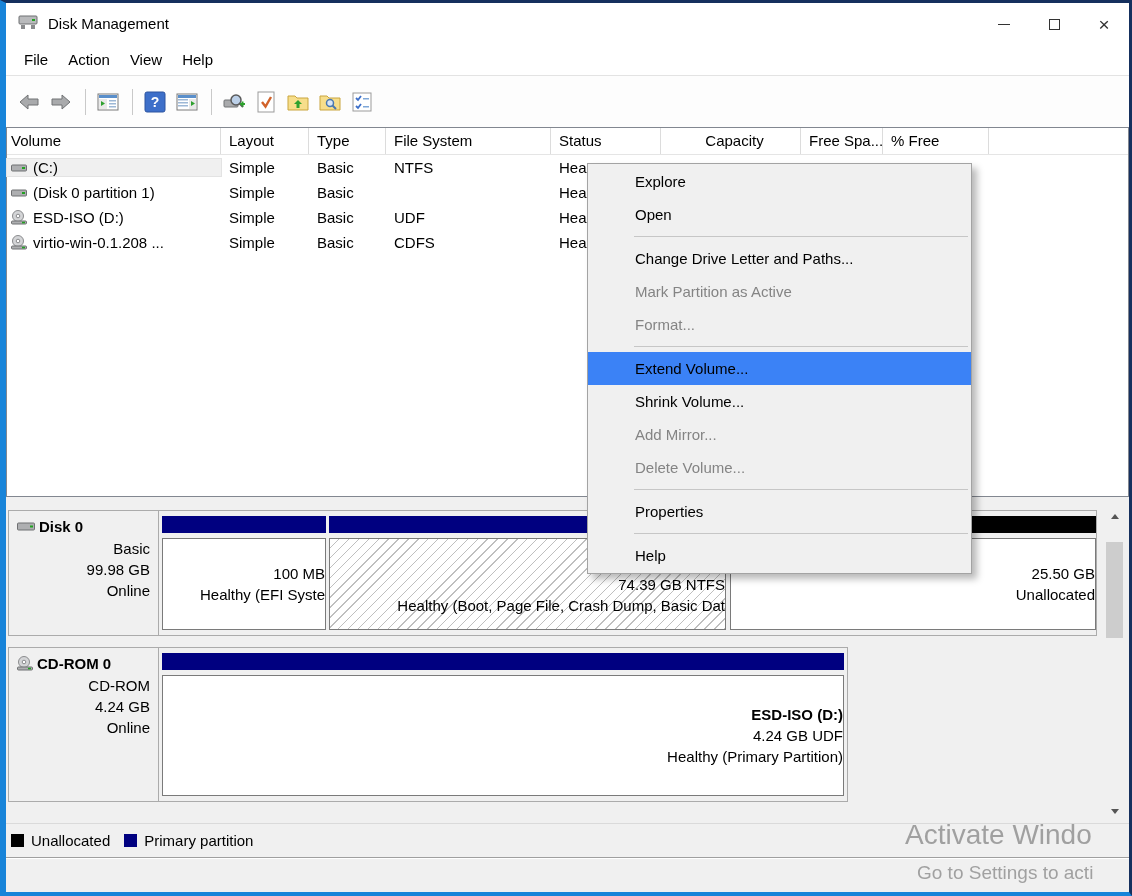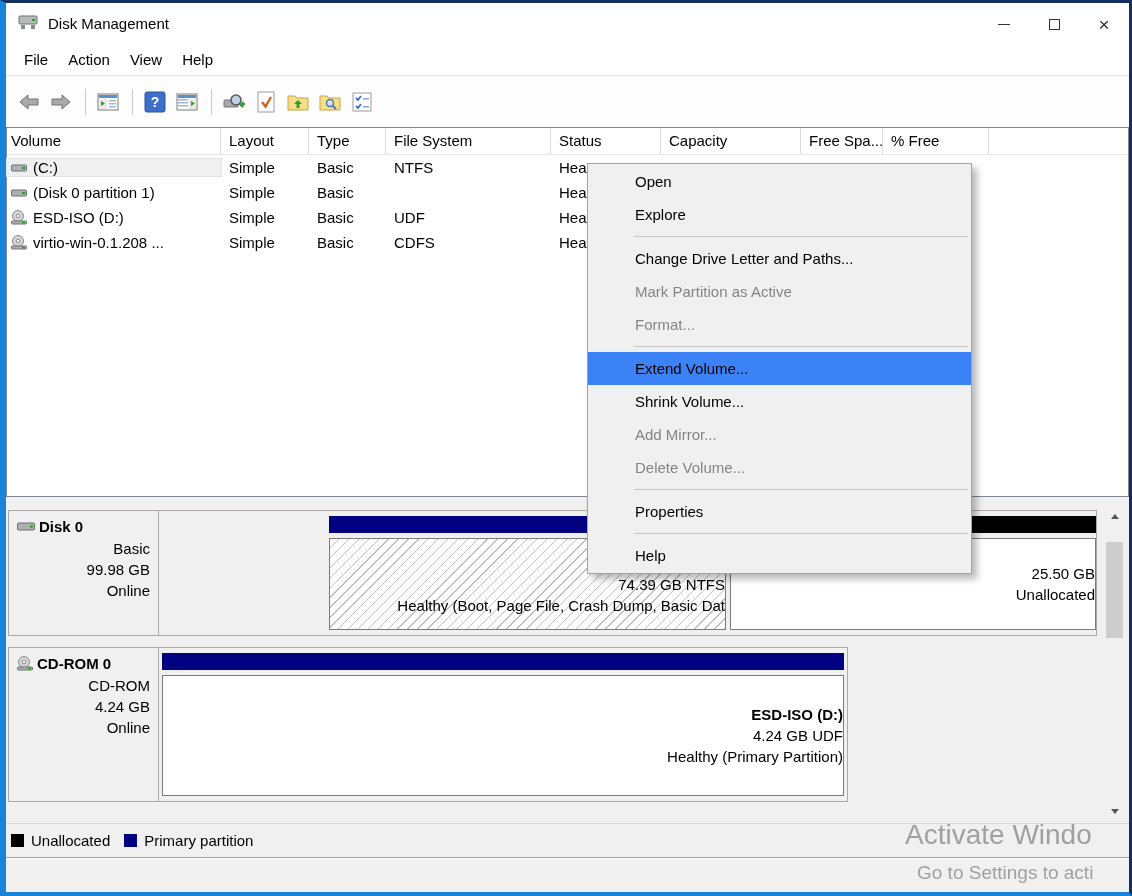--- a/index.html
+++ b/index.html
@@ -37,21 +37,21 @@
   .volume-list { position:absolute; top:124px; left:0; right:0; height:370px; background:#fff;
                  border:1px solid #828790; }
   .vl-header { display:flex; height:27px; border-bottom:1px solid #E5E5E5; background:#fff; }
   .vl-header .hcell { border-right:1px solid #DCDCDC; padding-left:8px; line-height:26px; font-size:15px;
                       overflow:hidden; white-space:nowrap; }
   .vl-row { display:flex; height:25px; align-items:center; }
   .vl-row .cell { padding-left:8px; overflow:hidden; white-space:nowrap; font-size:15px; }
   .c-vol { width:214px; display:flex; align-items:center; padding-left:4px !important; }
   .c-vol .vicon { margin-right:6px; flex:0 0 auto; display:flex; }
   .c-lay { width:88px; } .c-typ { width:77px; } .c-fs { width:165px; }
-  .c-st { width:110px; } .c-cap { width:140px; } .c-free { width:82px; } .c-pct { width:106px; }
+  .c-st { width:110px; } .c-cap { width:140px;text-align:center; } .c-free { width:82px; } .c-pct { width:106px; }
   .row-hl .c-vol { background:#F0F0F0; outline:1px solid #E3E3E3; }
 
   
   .splitter { position:absolute; top:494px; left:0; right:0; height:8px; background:#F0F0F0; }
   .graph { position:absolute; top:502px; left:0; right:0; height:318px; background:#F0F0F0;text-align:right; }
 
   .disk-row { position:absolute; border:1px solid #ABABAB; background:#F0F0F0; }
   .disk-row.r1 { left:2px; top:5px;  width:1089px; height:126px; }
   .disk-row.r2 { left:2px; top:142px; width:840px;  height:155px; }
   .disk-label { position:absolute; left:0; top:0; bottom:0; width:150px; border-right:1px solid #ABABAB;
@@ -317,20 +317,27 @@
                 <rect x="13" y="4.5" width="3" height="2" fill="#21A121"></rect>
               </svg>
           </span>
           <span>Disk 0</span>
         </div>
         <div class="dl-line">Basic</div>
         <div class="dl-line">99.98 GB</div>
         <div class="dl-line">Online</div>
       </div>
 
+      <div class="partition p-efi">
+        <div class="pt-band band-primary"></div>
+        <div class="pt-box">
+          <div class="ln">100 MB</div>
+          <div class="ln">Healthy (EFI Syste</div>
+        </div>
+      </div>
 
       <div class="partition p-c">
         <div class="pt-band band-primary"></div>
         <div class="pt-box pt-selected">
           <div class="ln b">(C:)</div>
           <div class="ln">74.39 GB NTFS</div>
           <div class="ln">Healthy (Boot, Page File, Crash Dump, Basic Dat</div>
         </div>
       </div>
 
@@ -392,22 +399,22 @@
       <span>Primary partition</span>
     </div>
   </div>
 
   <div class="statusbar"></div>
 
   <div class="wm1">Activate Windo</div>
   <div class="wm2">Go to Settings to acti</div>
 
   <div class="ctx-menu">
+    <div class="mi">Explore</div>
     <div class="mi">Open</div>
-    <div class="mi">Explore</div>
     <div class="mi-sep"></div>
     <div class="mi">Change Drive Letter and Paths...</div>
     <div class="mi disabled">Mark Partition as Active</div>
     <div class="mi disabled">Format...</div>
     <div class="mi-sep"></div>
     <div class="mi highlight">Extend Volume...</div>
     <div class="mi">Shrink Volume...</div>
     <div class="mi disabled">Add Mirror...</div>
     <div class="mi disabled">Delete Volume...</div>
     <div class="mi-sep"></div>

